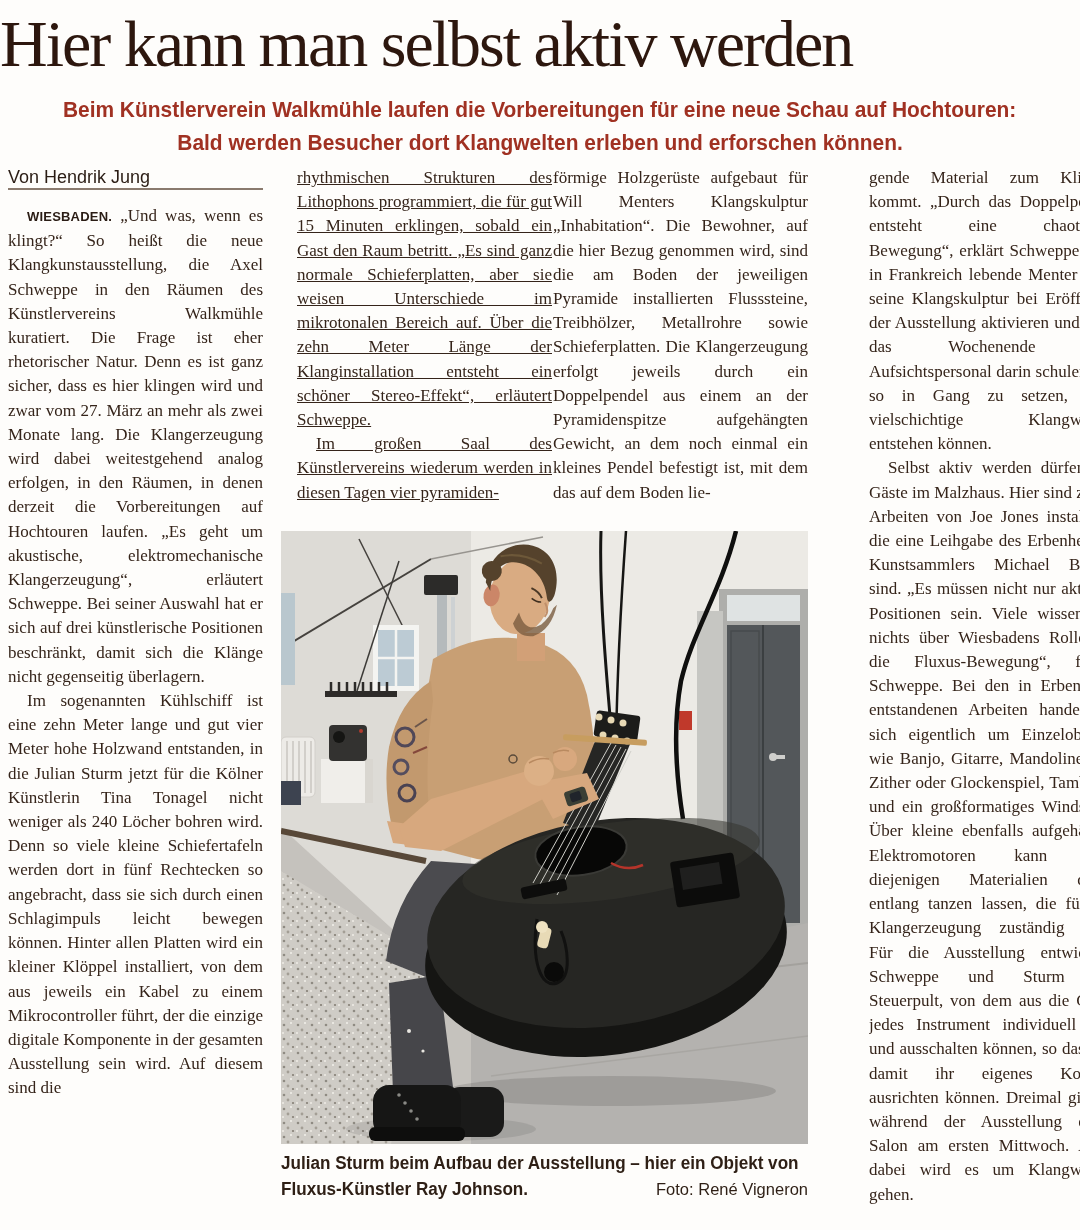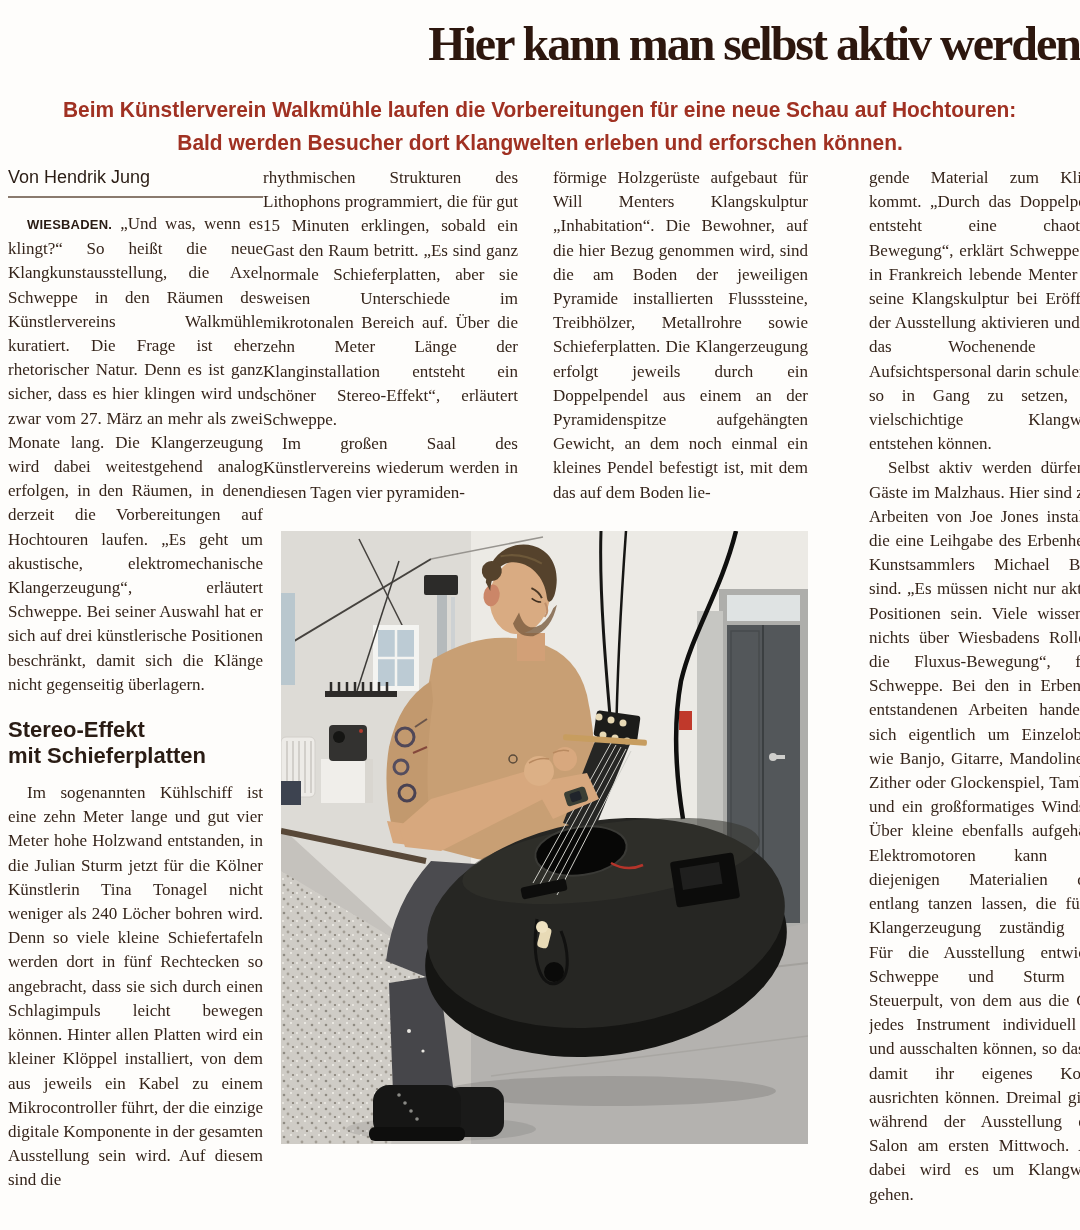--- a/index.html
+++ b/index.html
@@ -1,33 +1,33 @@
 <!DOCTYPE html>
 <html lang="de"><head>
 <meta charset="utf-8">
 <style>
   html,body{margin:0;padding:0;background:#ffffff;}
   .page{position:relative;width:1080px;height:1230px;background:#fefdfb;overflow:hidden;
         font-family:"Liberation Serif",serif;color:#35241a;}
   
-  .headline{position:absolute;top:0;left:0;right:0;text-align:right;white-space:nowrap;
-            font-family:"Liberation Serif",serif;font-weight:700;font-size:48px;line-height:88px;
+  .headline{position:absolute;top:0;left:0;right:0;text-align:left;white-space:nowrap;
+            font-family:"Liberation Serif",serif;font-weight:400;font-size:66px;line-height:88px;
             letter-spacing:-2px;color:#2d170e;}
   .subtitle{position:absolute;top:93px;left:0;right:0;text-align:center;color:#a03122;
             font-family:"Liberation Sans",sans-serif;font-weight:700;font-size:22.5px;line-height:33px;}
   .subtitle .sline{display:inline-block;white-space:nowrap;transform:scaleX(.93);transform-origin:center;}
   
   .col{position:absolute;top:166px;overflow:hidden;font-size:17px;line-height:24.2px;
        text-align:justify;hyphens:auto;-webkit-hyphens:auto;}
   .col1{left:8px;width:255px;height:1062px;}
-  .col2{left:263px;width:255px;height:358px;}
+  .col2{left:297px;width:255px;height:358px;text-decoration:underline;}
   .col3{left:553px;width:255px;height:358px;}
   .col4{left:869px;width:246px;height:1062px;}
   .byline{font-family:"Liberation Sans",sans-serif;font-size:18px;line-height:22px;color:#2a1c14;
-          padding-bottom:8px;border-bottom:2px solid #8a7a6e;margin-bottom:14px;text-align:left;}
+          border-bottom:2px solid #8a7a6e;margin-bottom:14px;text-align:left;}
   .body-p{margin:0;text-indent:19px;}
   .body-p.cont{text-indent:0;}
   .dateline{font-family:"Liberation Sans",sans-serif;font-weight:700;font-size:13px;letter-spacing:.2px;color:#2a1c14;}
   .subhead{font-family:"Liberation Sans",sans-serif;font-weight:700;font-size:22px;line-height:26px;
            color:#2a1c14;margin:20px 0 12px 0;text-align:left;}
   
   .photo{position:absolute;left:281px;top:531px;width:527px;height:613px;overflow:hidden;background:#dedcd8;}
   .photo svg{display:block;width:100%;height:100%;}
   
   .caption{position:absolute;left:281px;top:1150px;width:527px;overflow:hidden;
@@ -44,24 +44,20 @@
   <div class="headline">Hier kann man selbst aktiv werden</div>
 
   <div class="subtitle">
     <span class="sline">Beim Künstlerverein Walkmühle laufen die Vorbereitungen für eine neue Schau auf Hochtouren:</span><br>
     <span class="sline">Bald werden Besucher dort Klangwelten erleben und erforschen können.</span>
   </div>
 
   <div class="col col1">
     <div class="byline">Von Hendrik Jung</div>
     <p class="body-p"><span class="dateline">WIESBADEN.</span><span> „Und was, wenn es klingt?“ So heißt die neue Klangkunstausstellung, die Axel Schweppe in den Räumen des Künstlervereins Walkmühle kuratiert. Die Frage ist eher rhetorischer Natur. Denn es ist ganz sicher, dass es hier klingen wird und zwar vom 27. März an mehr als zwei Monate lang. Die Klangerzeugung wird dabei weitestgehend analog erfolgen, in den Räumen, in denen derzeit die Vorbereitungen auf Hochtouren laufen. „Es geht um akustische, elektromechanische Klangerzeugung“, erläutert Schweppe. Bei seiner Auswahl hat er sich auf drei künstlerische Positionen beschränkt, damit sich die Klänge nicht gegenseitig überlagern.</span></p>
-    <div class="subhead">
-      <span>Stereo-Effekt</span><br>
-      <span>mit Schieferplatten</span>
-    </div>
     <p class="body-p">Im sogenannten Kühlschiff ist eine zehn Meter lange und gut vier Meter hohe Holzwand entstanden, in die Julian Sturm jetzt für die Kölner Künstlerin Tina Tonagel nicht weniger als 240 Löcher bohren wird. Denn so viele kleine Schiefertafeln werden dort in fünf Rechtecken so angebracht, dass sie sich durch einen Schlagimpuls leicht bewegen können. Hinter allen Platten wird ein kleiner Klöppel installiert, von dem aus jeweils ein Kabel zu einem Mikrocontroller führt, der die einzige digitale Komponente in der gesamten Ausstellung sein wird. Auf diesem sind die</p>
   </div>
 
   <div class="col col2">
     <p class="body-p cont">rhythmischen Strukturen des Lithophons programmiert, die für gut 15 Minuten erklingen, sobald ein Gast den Raum betritt. „Es sind ganz normale Schieferplatten, aber sie weisen Unterschiede im mikrotonalen Bereich auf. Über die zehn Meter Länge der Klanginstallation entsteht ein schöner Stereo-Effekt“, erläutert Schweppe.</p>
     <p class="body-p">Im großen Saal des Künstlervereins wiederum werden in diesen Tagen vier pyramiden-</p>
   </div>
 
   <div class="col col3">
     <p class="body-p cont">förmige Holzgerüste aufgebaut für Will Menters Klangskulptur „Inhabitation“. Die Bewohner, auf die hier Bezug genommen wird, sind die am Boden der jeweiligen Pyramide installierten Flusssteine, Treibhölzer, Metallrohre sowie Schieferplatten. Die Klangerzeugung erfolgt jeweils durch ein Doppelpendel aus einem an der Pyramidenspitze aufgehängten Gewicht, an dem noch einmal ein kleines Pendel befestigt ist, mit dem das auf dem Boden lie-</p>
@@ -261,14 +257,21 @@
         <polygon points="306,242 318,268 272,288 252,252" fill="#d7a87e"></polygon>
         <rect x="284" y="258" width="22" height="15" rx="3" fill="#3a3f35" transform="rotate(-18 295 265)"></rect>
         <rect x="289" y="261" width="11" height="9" rx="2" fill="#20242b" transform="rotate(-18 295 265)"></rect>
         <circle cx="258" cy="240" r="15" fill="#dcb086"></circle>
         <circle cx="284" cy="228" r="12" fill="#d8a87e"></circle>
         <path d="M248,232 q10,-6 20,-4 M272,222 q8,-4 16,-2" stroke="#b98a60" stroke-width="1.5" fill="none"></path>
       </g>
     </svg>
   </div>
 
+  <div class="caption">
+    <span class="cap-line">Julian Sturm beim Aufbau der Ausstellung – hier ein Objekt von</span>
+    <div class="cap-row2">
+      <span class="cap-line">Fluxus-Künstler Ray Johnson.</span>
+      <span class="cap-credit">Foto: René Vigneron</span>
+    </div>
+  </div>
 
 </div>
 
 </body></html>

